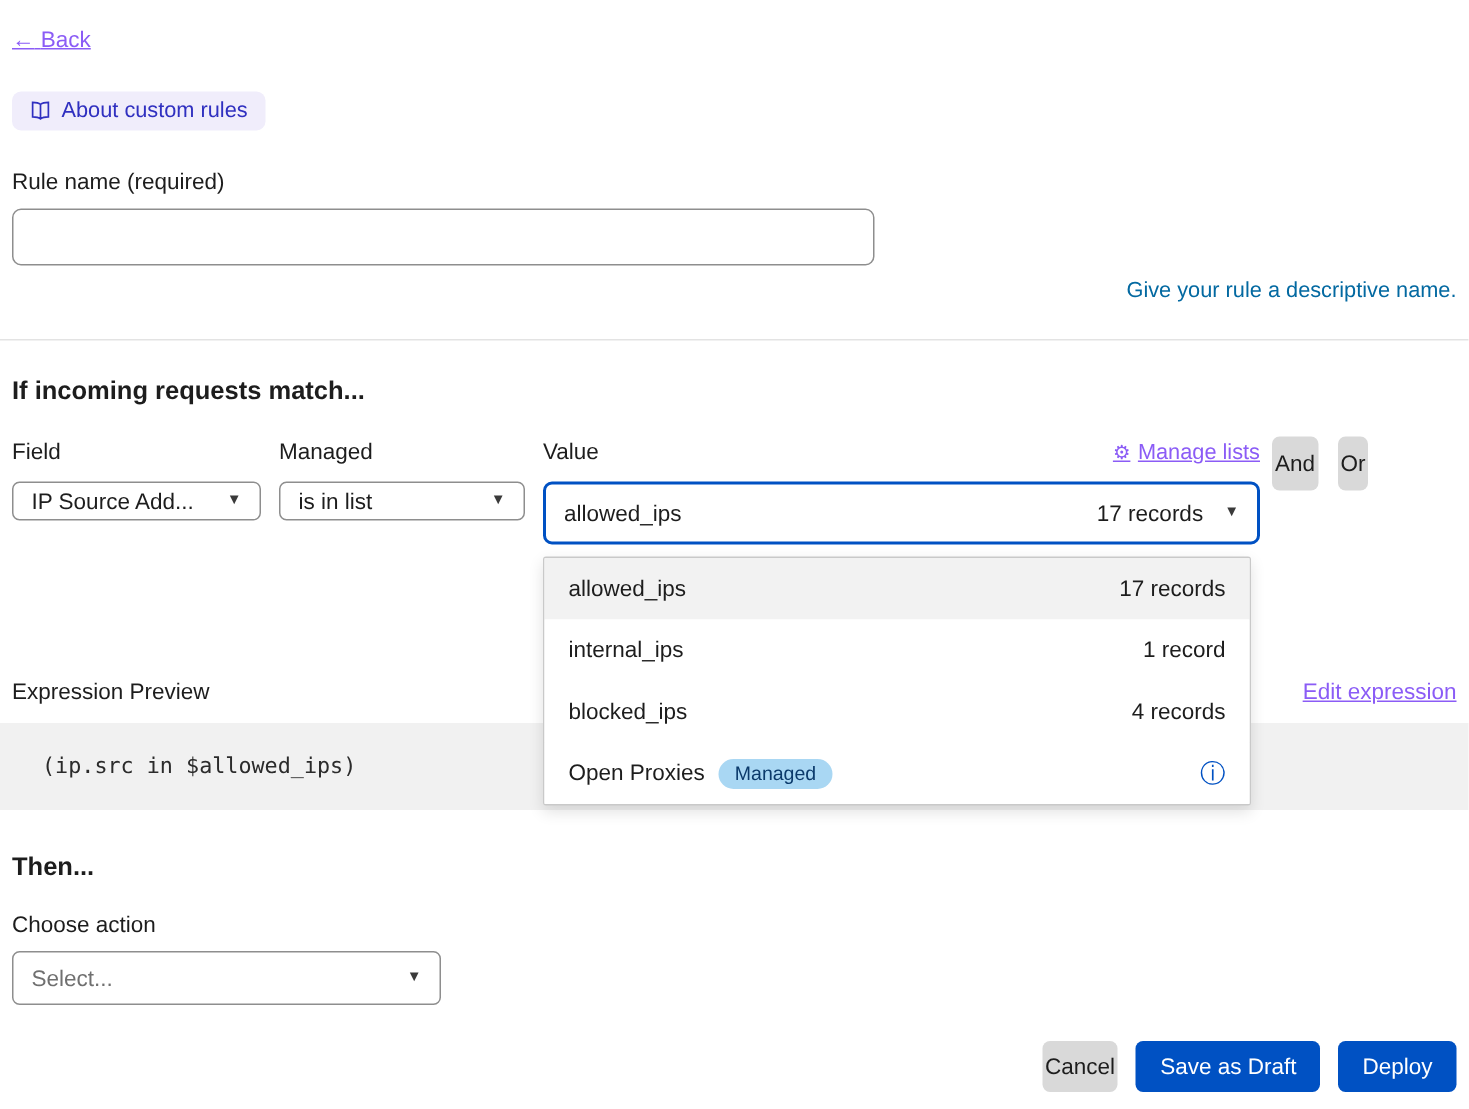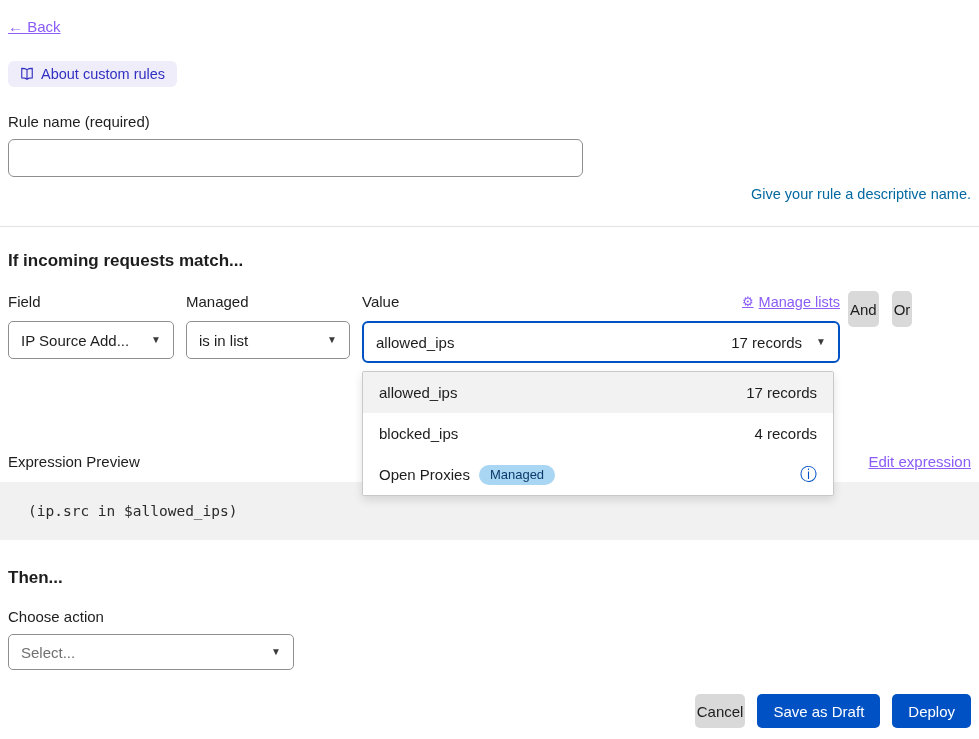--- a/index.html
+++ b/index.html
@@ -50,21 +50,21 @@
   .col { display: flex; flex-direction: column; }
   .col-label-row {
     display: flex; justify-content: space-between; align-items: center;
     margin-bottom: 9px; font-size: 15px; min-height: 21px;
   }
   .col-field { width: 166px; }
   .col-operator { width: 164px; }
   .col-value { width: 478px; position: relative; }
 
   .select {
-    height: 38px; background: #fff;
+    height: 26px; background: #fff;
     border: 1px solid #8e8e8e; border-radius: 5px;
     display: flex; align-items: center; justify-content: space-between;
     padding: 0 12px; font-size: 15px; gap: 10px; cursor: pointer;
   }
   .select-focused { height: 42px; border: 2px solid #0051c3; border-radius: 6px; }
   .select-right { display: inline-flex; align-items: center; gap: 14px; }
   .chevron { font-size: 10px; color: #3a3a3a; line-height: 1; }
   .manage-link { font-size: 14.5px; display: inline-flex; align-items: center; gap: 5px; }
   .manage-link .gear { font-size: 13px; text-decoration: none; }
 
@@ -187,20 +187,24 @@
           <span class="chevron">▼</span>
         </span>
       </div>
 
       <div class="menu">
         <div class="menu-item selected">
           <span>allowed_ips</span>
           <span class="menu-meta">17 records</span>
         </div>
         <div class="menu-item">
+          <span>internal_ips</span>
+          <span class="menu-meta">1 record</span>
+        </div>
+        <div class="menu-item">
           <span>blocked_ips</span>
           <span class="menu-meta">4 records</span>
         </div>
         <div class="menu-item">
           <span class="item-left">
             <span>Open Proxies</span>
             <span class="pill">Managed</span>
           </span>
           <span class="info-icon">ⓘ</span>
         </div>

